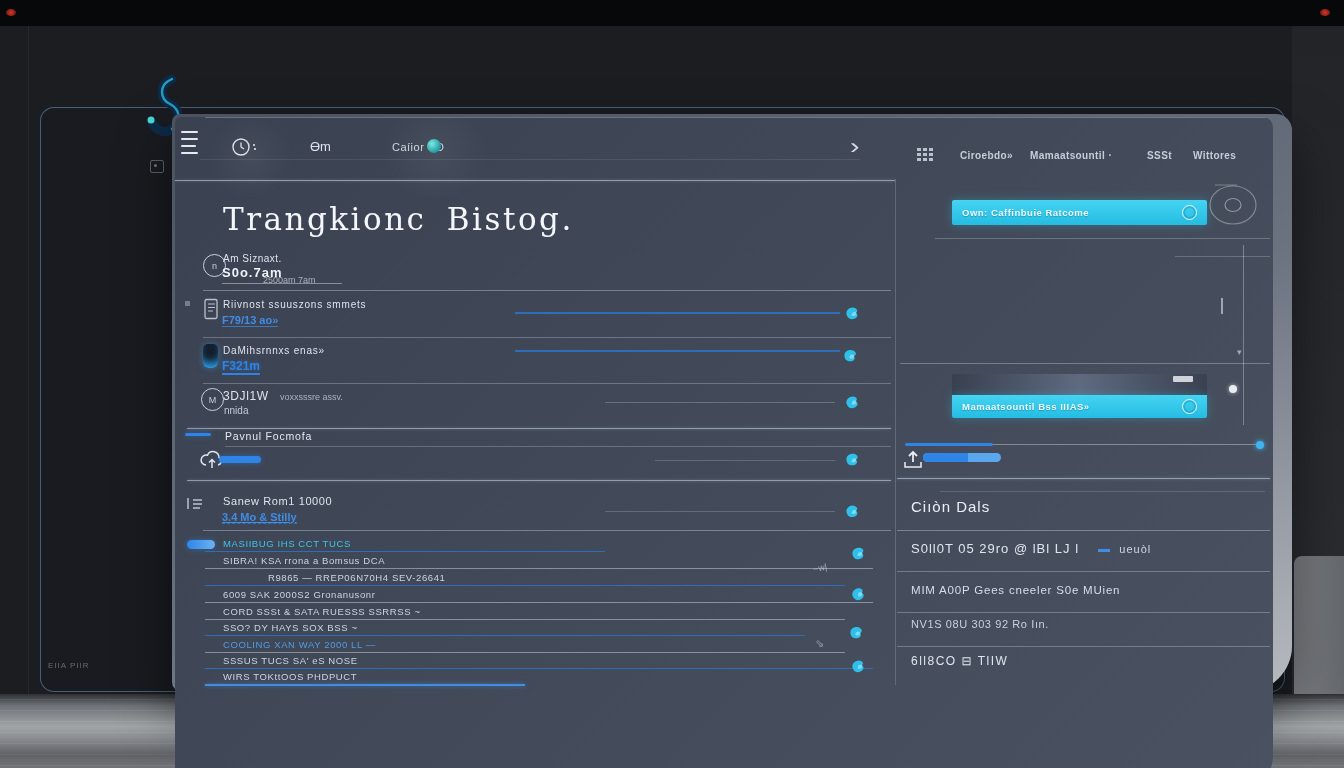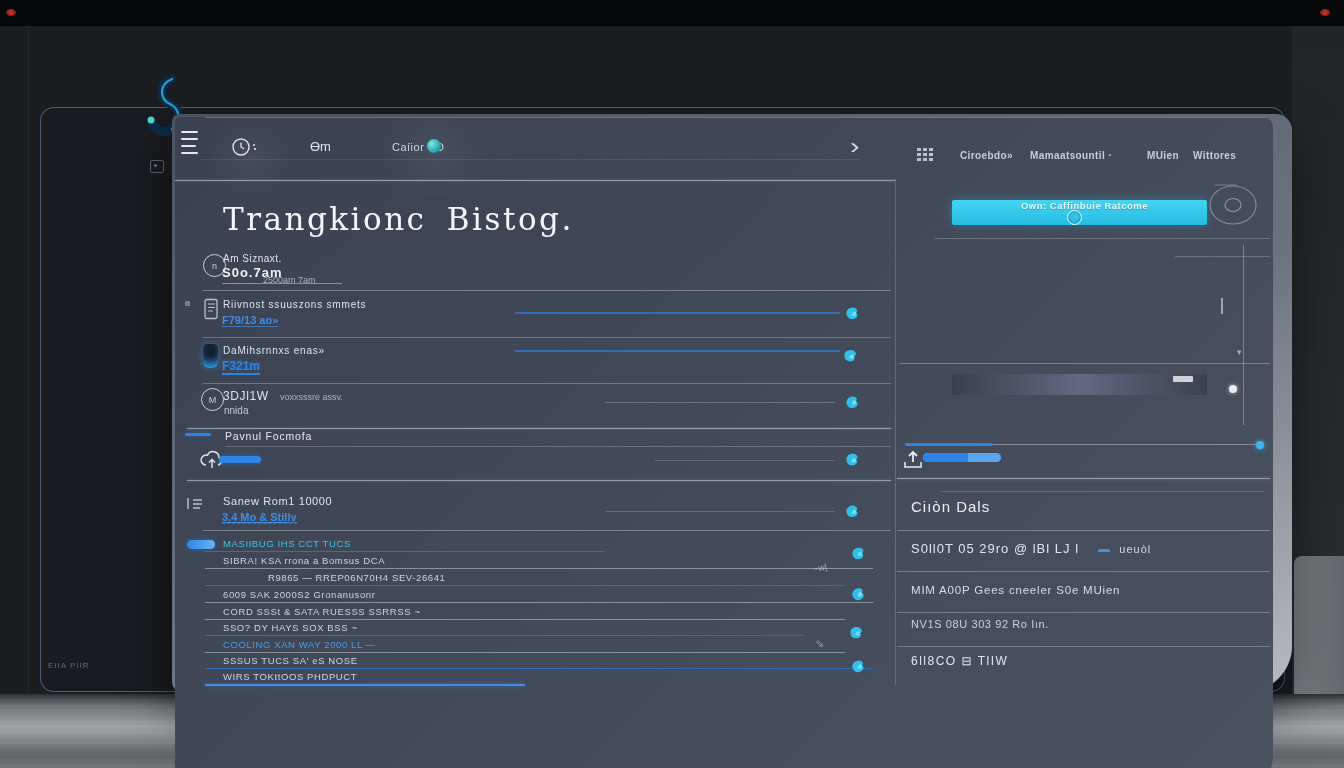--- a/index.html
+++ b/index.html
@@ -34,21 +34,21 @@
   .spot{border-radius:50%;background:radial-gradient(circle,rgba(255,255,255,.05),transparent 70%);}
   
   .hline{height:1px;background:rgba(225,235,250,.35);}
   .hline.bright{background:rgba(230,240,252,.5);box-shadow:0 0 3px rgba(200,225,255,.35);}
   .bline{height:2px;background:#2e6db8;}
   .vline{width:1px;background:rgba(205,220,240,.22);}
   .txt{color:#dde3ed;white-space:nowrap;}
   .muted{color:#a9b2bf;}
   .link{color:#3f8de4;font-weight:bold;}
   .cyanbtn{height:25px;width:255px;border-radius:2px;display:flex;align-items:center;
-    background:linear-gradient(180deg,#45d4f2,#25bce2);box-shadow:0 0 10px rgba(44,194,232,.35);flex-direction:column;}
+    background:linear-gradient(180deg,#45d4f2,#25bce2);box-shadow:0 0 10px rgba(44,194,232,.35);}
   .cyanbtn .bl{font-size:9.5px;font-weight:bold;letter-spacing:.5px;color:#eef9fd;
     padding-left:10px;flex:1;white-space:nowrap;overflow:hidden;text-shadow:0 1px 1px rgba(0,90,120,.4);}
   .ring{width:13px;height:13px;border-radius:50%;margin-right:10px;flex:none;
     border:1.5px solid #e7f8fd;box-shadow:inset 0 0 0 2px rgba(23,130,160,.35);}
   .swoosh{width:17px;height:17px;}
   .circ-icon{width:21px;height:21px;border-radius:50%;border:1.5px solid #c9d1dd;
     color:#c9d1dd;font-size:9px;display:flex;align-items:center;justify-content:center;}
   .pill{background:#2f84e8;border-radius:4px;box-shadow:0 0 6px rgba(47,132,232,.5);}
   .dense .dt{position:absolute;left:18px;font-size:9.5px;letter-spacing:.6px;color:#ccd4e1;white-space:nowrap;}
   .dense .dl{position:absolute;left:0;height:1px;}
@@ -246,21 +246,21 @@
       <rect x="0" y="5" width="4" height="3"></rect>
         <rect x="6" y="5" width="4" height="3"></rect>
         <rect x="12" y="5" width="4" height="3"></rect>
       <rect x="0" y="10" width="4" height="3"></rect>
         <rect x="6" y="10" width="4" height="3"></rect>
         <rect x="12" y="10" width="4" height="3"></rect>
     </g>
   </svg>
   <div class="abs nav-item" style="left:785px;top:33px;">Ciroebdo»</div>
   <div class="abs nav-item" style="left:855px;top:33px;">Mamaatsountil ·</div>
-  <div class="abs nav-item" style="left:972px;top:33px;">MUien</div>
+  <div class="abs nav-item" style="left:972px;top:33px;">SSSt</div>
   <div class="abs nav-item" style="left:1018px;top:33px;">Wittores</div>
 
   <div class="abs cyanbtn" style="left:777px;top:83px;">
     <span class="bl">Own: Caffinbuie Ratcome</span>
     <span class="ring"></span>
   </div>
 
   <svg class="abs" style="left:1028px;top:64px;" width="56" height="48" viewBox="0 0 56 48">
     <ellipse cx="30" cy="24" rx="23" ry="19" fill="none" stroke="rgba(255,255,255,.33)" stroke-width="1.2"></ellipse>
     <ellipse cx="30" cy="24" rx="8" ry="6.5" fill="none" stroke="rgba(255,255,255,.4)" stroke-width="1.2"></ellipse>
@@ -273,20 +273,24 @@
   <div class="abs" style="left:1046px;top:181px;width:2px;height:16px;background:rgba(255,255,255,.5);"></div>
   <div class="abs" style="left:1062px;top:230px;color:rgba(255,255,255,.5);font-size:9px;">▾</div>
   <div class="abs" style="left:1054px;top:268px;width:8px;height:8px;border-radius:50%;background:#e8ecf0;box-shadow:0 0 4px rgba(255,255,255,.6);"></div>
 
   <div class="abs" style="left:725px;top:246px;width:370px;height:1px;background:rgba(255,255,255,.28);"></div>
 
   <div class="abs" style="left:777px;top:257px;width:255px;height:44px;">
     <div style="position:absolute;left:0;top:0;width:255px;height:21px;border-radius:2px 2px 0 0;
          background:linear-gradient(90deg,#39404f,#5f6a80 50%,#3a4150);"></div>
     <div style="position:absolute;right:14px;top:2px;width:20px;height:6px;background:#cfd3d9;border-radius:1px;"></div>
+    <div class="cyanbtn" style="position:absolute;left:0;top:21px;height:23px;border-radius:0 0 2px 2px;">
+      <span class="bl">Mamaatsountil Bss IIIAS»</span>
+      <span class="ring"></span>
+    </div>
   </div>
 
   <div class="abs" style="left:730px;top:324px;width:358px;height:8px;">
     <div style="position:absolute;left:0;top:3px;width:358px;height:1px;background:rgba(255,255,255,.35);"></div>
     <div style="position:absolute;left:0;top:2px;width:88px;height:3px;background:#2f84e8;border-radius:2px;"></div>
     <div style="position:absolute;left:351px;top:0;width:8px;height:8px;border-radius:50%;background:#3fb4ee;box-shadow:0 0 5px #3fb4ee;"></div>
   </div>
   <svg class="abs" style="left:726px;top:330px;" width="24" height="24" viewBox="0 0 24 24">
     <path d="M12 15 V5 M8 9 l4-4 4 4" stroke="#e8edf4" stroke-width="1.8" fill="none"></path>
     <path d="M4 15 v5 h16 v-5" stroke="#e8edf4" stroke-width="1.5" fill="none"></path>

